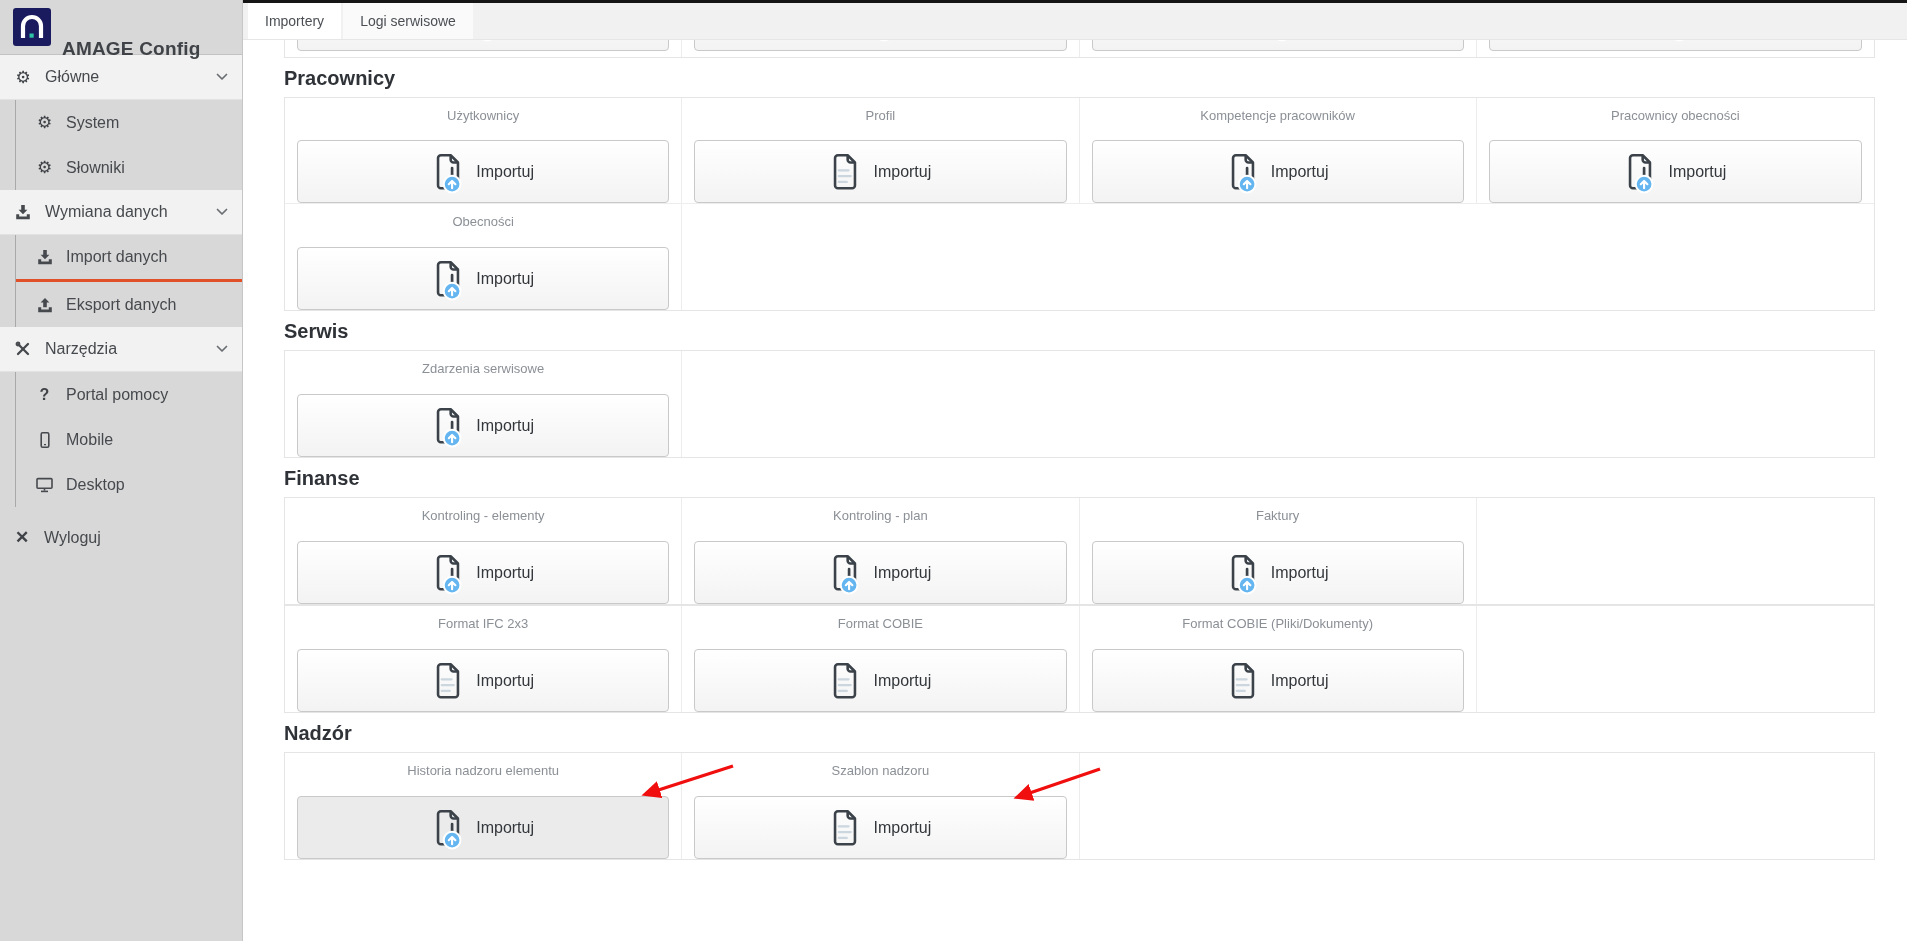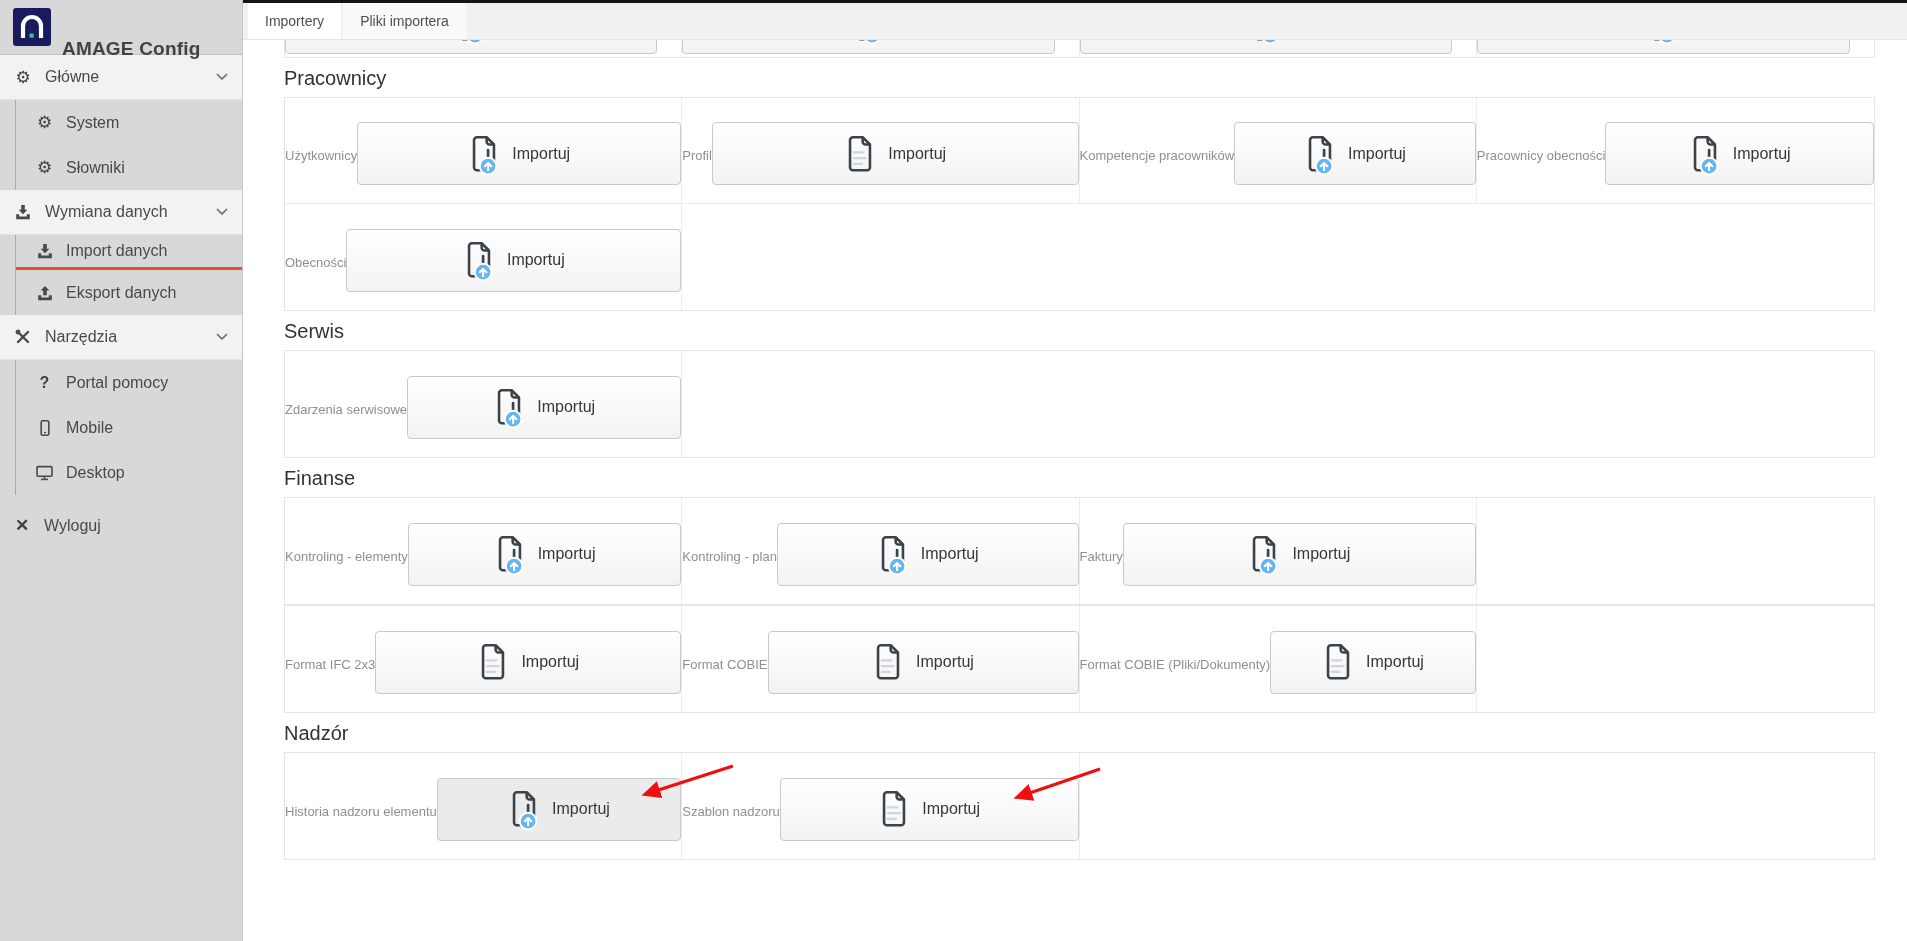--- a/index.html
+++ b/index.html
@@ -12,39 +12,39 @@
   .app-logo { width:38px; height:38px; flex:0 0 38px; }
   .app-title { margin-left:11px; font-size:19px; font-weight:700; color:#3f4246; letter-spacing:.2px;margin-top:44px; }
 
   .sb-group-row { height:45px; display:flex; align-items:center; background:#f2f2f2; border-bottom:1px solid #e2e2e2; padding:0 14px; cursor:pointer; }
   .sb-group-row .sb-icon { width:18px; display:flex; justify-content:center; color:#46494d; }
   .sb-group-row .sb-label { margin-left:13px; font-size:16px; flex:1; }
   .sb-children { margin-left:15px; border-left:1px solid #a9a9a9; }
   .sb-child-row { height:45px; display:flex; align-items:center; padding-left:20px; cursor:pointer; font-size:16px; }
   .sb-child-row .sb-icon { width:17px; display:flex; justify-content:center; color:#46494d; }
   .sb-child-row .sb-label { margin-left:13px; }
-  .sb-child-row.active { border-bottom:3px solid #e2502a; height:35px; }
+  .sb-child-row.active { border-bottom:3px solid #e2502a; height:47px; }
   .sb-logout { margin-top:8px; height:45px; display:flex; align-items:center; padding-left:13px; cursor:pointer; font-size:16px; }
   .sb-logout .sb-icon { width:18px; display:flex; justify-content:center; font-weight:700; color:#3f4246; }
   .sb-logout .sb-label { margin-left:13px; }
   .glyph-icon { font-size:17px; line-height:1; color:#3f4246; }
 
   
   .main { position:absolute; left:243px; top:0; right:0; bottom:0; background:#ffffff; }
   .tabbar { position:relative; height:40px; background:#f1f1f1; border-bottom:1px solid #e6e6e6; display:flex; align-items:stretch; padding:3px 0 0 5px;text-align:right; }
   .tabbar::before { content:""; position:absolute; left:0; top:0; right:0; height:3px; background:#151515; }
   .tab { display:flex; align-items:center; padding:0 17px; font-size:14px; color:#4b4f54; margin-right:2px; cursor:pointer; }
   .tab.active { background:#ffffff; }
   .tab.inactive { background:#fafafa; }
 
   .content { padding:0 32px 0 41px; }
 
-  .section-heading { font-size:20px; font-weight:400; color:#2f3338; margin:9px 0 7px 0; }
+  .section-heading { font-size:20px; font-weight:700; color:#2f3338; margin:9px 0 7px 0; }
   .section-box { border:1px solid #e5e5e5; background:#ffffff; display:flex; flex-wrap:wrap; }
-  .cell { width:25%; height:106px; border-right:1px solid #ededed; display:flex; align-items:center; position:relative;justify-content:space-between; }
+  .cell { width:25%; height:106px; border-right:1px solid #ededed; display:flex; flex-direction:column; align-items:center; position:relative;justify-content:space-between; }
   .cell:nth-child(4n) { border-right:none; }
   .cell.row-divider { border-bottom:1px solid #ededed; }
   .cell-label { margin-top:10px; font-size:13px; color:#8b9096; text-align:center; white-space:nowrap; }
   .import-btn { margin-top:6px; width:calc(100% - 24px); height:63px; border:1px solid #c9c9c9; border-radius:4px;
                 background:linear-gradient(#ffffff,#f3f3f3); display:flex; align-items:center; justify-content:center;
                 cursor:pointer; font-family:"Liberation Sans", sans-serif; }
   .import-btn.highlighted { background:#ebebeb; }
   .btn-text { font-size:16px; color:#33373b; margin-left:12px; }
   .file-icon { width:32px; height:44px; display:block; }
 
@@ -185,21 +185,21 @@
     </div>
   </nav>
 </aside>
 
 <div class="main">
   <div class="tabbar">
     <div class="tab active">
       <span>Importery</span>
     </div>
     <div class="tab inactive">
-      <span>Pliki importera</span>
+      <span>Logi serwisowe</span>
     </div>
   </div>
   <div class="content" id="sections-root">
   <section class="section">
 
     <div class="section-box partial">
   <div class="cell">
 
     <button class="import-btn">
       <span class="file-icon"><svg width="32" height="46" viewBox="0 0 36 46">

